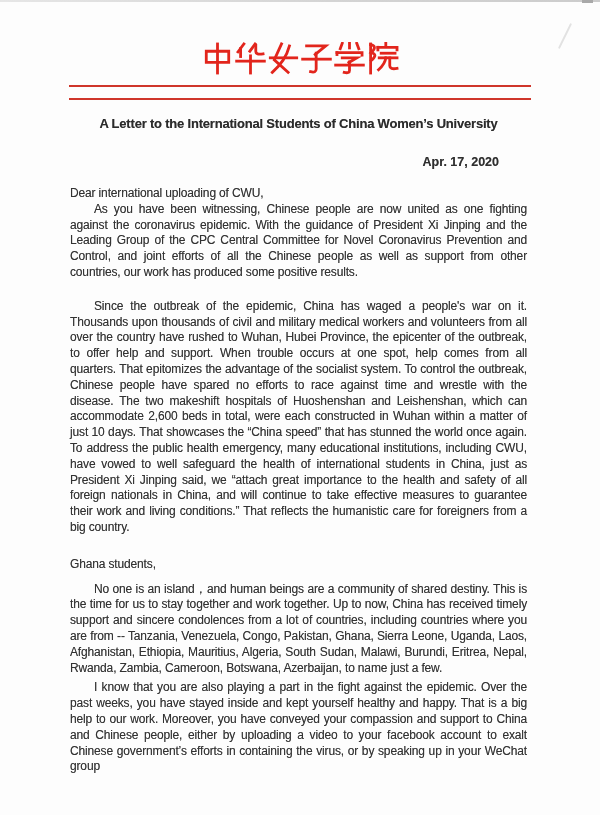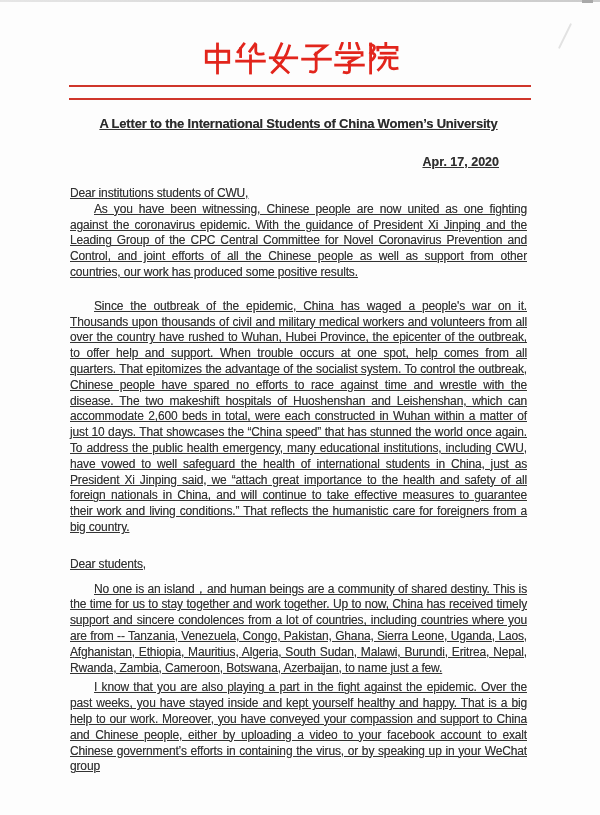--- a/index.html
+++ b/index.html
@@ -36,21 +36,20 @@
   .cn-char path{fill:none;stroke:currentColor;stroke-width:8.5;stroke-linecap:square;stroke-linejoin:miter;}
   .sr-only{position:absolute;width:1px;height:1px;overflow:hidden;clip:rect(0 0 0 0);white-space:nowrap;}
   .rule{width:462px;height:2px;background:var(--rule-red);margin-left:auto;margin-right:auto;}
   .rule-1{margin-top:6px;}
   .rule-2{margin-top:11px;}
 
   
   .letter-body{
     padding:0 73px 0 70px;color:var(--body-text);
     text-shadow:0 0 .4px rgba(40,40,40,.5);
-    text-decoration:underline;
   }
   .title{
     margin:16px 0 0;font-size:13px;font-weight:bold;text-align:center;
     letter-spacing:-0.2px;color:#2b2b2b;line-height:16px;
   }
   .date{
     margin:22px 0 0;text-align:right;padding-right:28px;
     font-size:12.5px;font-weight:bold;line-height:16px;color:#2f2f2f;
   }
   .salutation,.para{
@@ -125,22 +124,22 @@
       </svg>
     </div>
     <div class="rule rule-1"></div>
     <div class="rule rule-2"></div>
   </header>
 
   <main class="letter-body">
     <h1 class="title">A Letter to the International Students of China Women’s University</h1>
     <div class="date">Apr. 17, 2020</div>
 
-    <p class="salutation salutation-1">Dear institutions students of CWU,</p>
+    <p class="salutation salutation-1">Dear international uploading of CWU,</p>
     <p class="para para-1">As you have been witnessing, Chinese people are now united as one fighting against the coronavirus epidemic. With the guidance of President Xi Jinping and the Leading Group of the CPC Central Committee for Novel Coronavirus Prevention and Control, and joint efforts of all the Chinese people as well as support from other countries, our work has produced some positive results.</p>
     <p class="para para-2">Since the outbreak of the epidemic, China has waged a people's war on it. Thousands upon thousands of civil and military medical workers and volunteers from all over the country have rushed to Wuhan, Hubei Province, the epicenter of the outbreak, to offer help and support. When trouble occurs at one spot, help comes from all quarters. That epitomizes the advantage of the socialist system. To control the outbreak, Chinese people have spared no efforts to race against time and wrestle with the disease. The two makeshift hospitals of Huoshenshan and Leishenshan, which can accommodate 2,600 beds in total, were each constructed in Wuhan within a matter of just 10 days. That showcases the “China speed” that has stunned the world once again. To address the public health emergency, many educational institutions, including CWU, have vowed to well safeguard the health of international students in China, just as President Xi Jinping said, we “attach great importance to the health and safety of all foreign nationals in China, and will continue to take effective measures to guarantee their work and living conditions.” That reflects the humanistic care for foreigners from a big country.</p>
 
-    <p class="salutation salutation-2">Dear students,</p>
+    <p class="salutation salutation-2">Ghana students,</p>
     <p class="para para-3">No one is an island，and human beings are a community of shared destiny. This is the time for us to stay together and work together. Up to now, China has received timely support and sincere condolences from a lot of countries, including countries where you are from -- Tanzania, Venezuela, Congo, Pakistan, Ghana, Sierra Leone, Uganda, Laos, Afghanistan, Ethiopia, Mauritius, Algeria, South Sudan, Malawi, Burundi, Eritrea, Nepal, Rwanda, Zambia, Cameroon, Botswana, Azerbaijan, to name just a few.</p>
     <p class="para para-4">I know that you are also playing a part in the fight against the epidemic. Over the past weeks, you have stayed inside and kept yourself healthy and happy. That is a big help to our work. Moreover, you have conveyed your compassion and support to China and Chinese people, either by uploading a video to your facebook account to exalt Chinese government’s efforts in containing the virus, or by speaking up in your WeChat group</p>
   </main>
 
 </div>
 
 </body></html>

